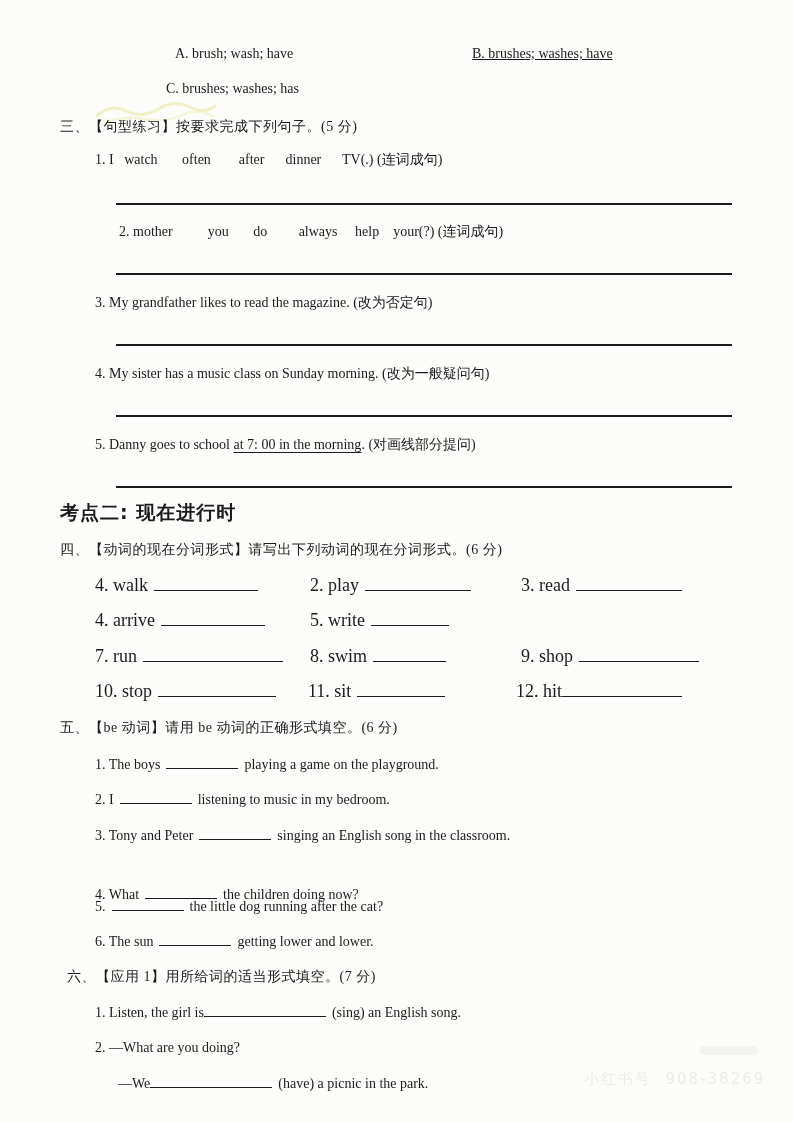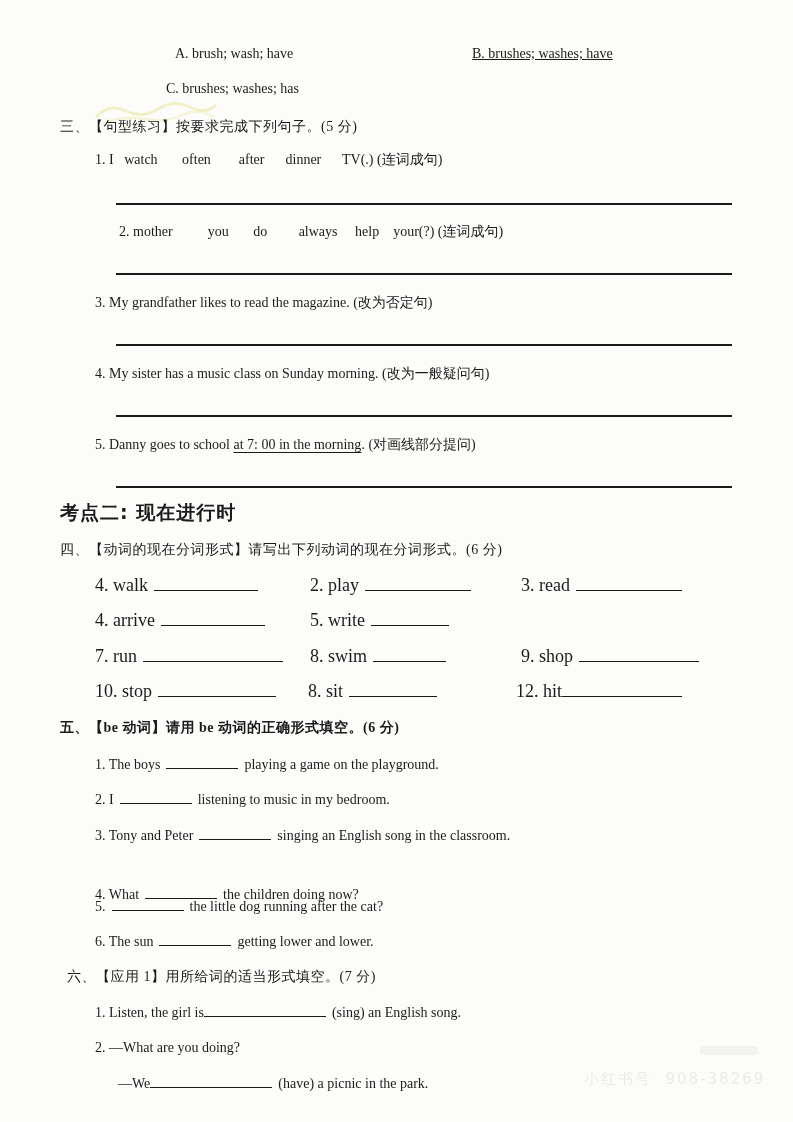--- a/index.html
+++ b/index.html
@@ -99,25 +99,25 @@
     <span class="cell c1"><span>4. arrive</span><span class="blank" style="width:104px;"></span></span>
     <span class="cell c2"><span>5. write</span><span class="blank" style="width:78px;"></span></span>
   </div>
   <div class="grid-row" style="top:646px;">
     <span class="cell c1"><span>7. run</span><span class="blank" style="width:140px;"></span></span>
     <span class="cell c2"><span>8. swim</span><span class="blank" style="width:73px;"></span></span>
     <span class="cell c3"><span>9. shop</span><span class="blank" style="width:120px;"></span></span>
   </div>
   <div class="grid-row" style="top:681px;">
     <span class="cell c1"><span>10. stop</span><span class="blank" style="width:118px;"></span></span>
-    <span class="cell c2" style="left:308px;"><span>8. sit</span><span class="blank" style="width:88px;"></span></span>
+    <span class="cell c2" style="left:308px;"><span>11. sit</span><span class="blank" style="width:88px;"></span></span>
     <span class="cell c3" style="left:516px;"><span>12. hit</span><span class="blank tight" style="width:120px;"></span></span>
   </div>
 
-  <div class="row cjk-heading" style="top:717px; left:60px;font-weight:bold;">五、【be 动词】请用 be 动词的正确形式填空。(6 分)</div>
+  <div class="row cjk-heading" style="top:717px; left:60px;">五、【be 动词】请用 be 动词的正确形式填空。(6 分)</div>
 
   <div class="row" style="top:753px; left:95px;text-align:center;"><span>1. The boys</span><span class="blank pad-r" style="width:72px;"></span><span>playing a game on the playground.</span></div>
   <div class="row" style="top:788px; left:95px;"><span>2. I</span><span class="blank pad-r" style="width:72px;"></span><span>listening to music in my bedroom.</span></div>
   <div class="row" style="top:824px; left:95px;"><span>3. Tony and Peter</span><span class="blank pad-r" style="width:72px;"></span><span>singing an English song in the classroom.</span></div>
   <div class="row" style="top:859px; left:95px;margin-top:24px;"><span>4. What</span><span class="blank pad-r" style="width:72px;"></span><span>the children doing now?</span></div>
   <div class="row" style="top:895px; left:95px;"><span>5.</span><span class="blank pad-r" style="width:72px;"></span><span>the little dog running after the cat?</span></div>
   <div class="row" style="top:930px; left:95px;"><span>6. The sun</span><span class="blank pad-r" style="width:72px;"></span><span>getting lower and lower.</span></div>
 
   <div class="row cjk-heading" style="top:966px; left:67px;">六、【应用 1】用所给词的适当形式填空。(7 分)</div>
 

